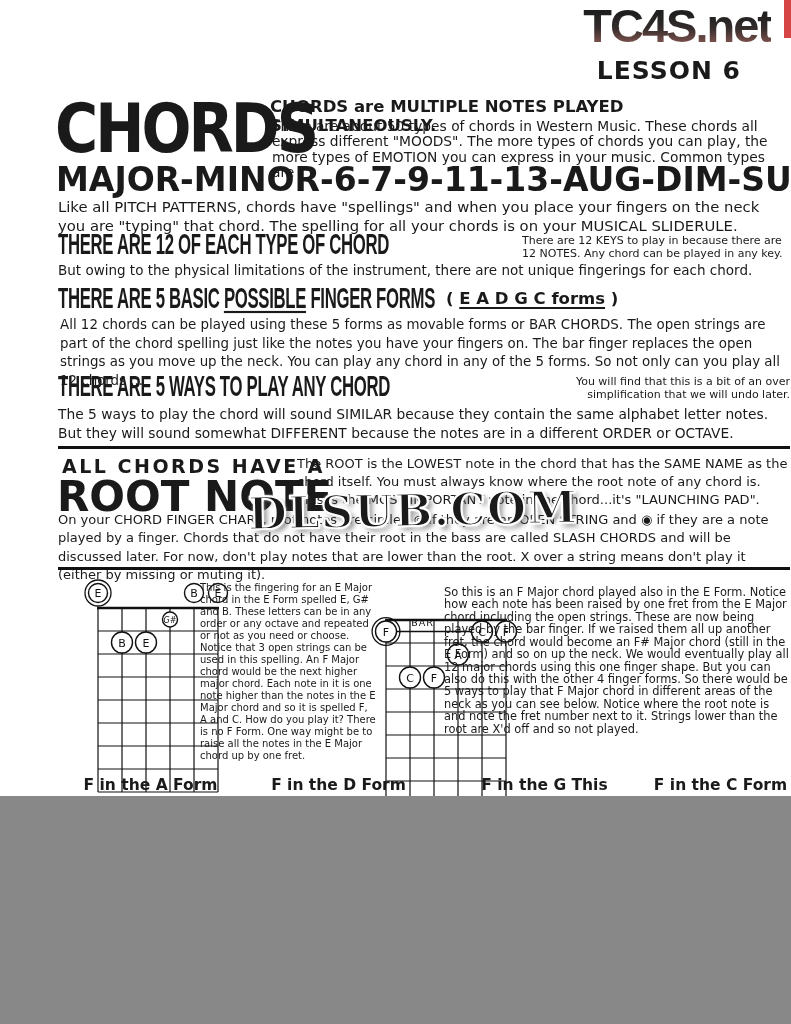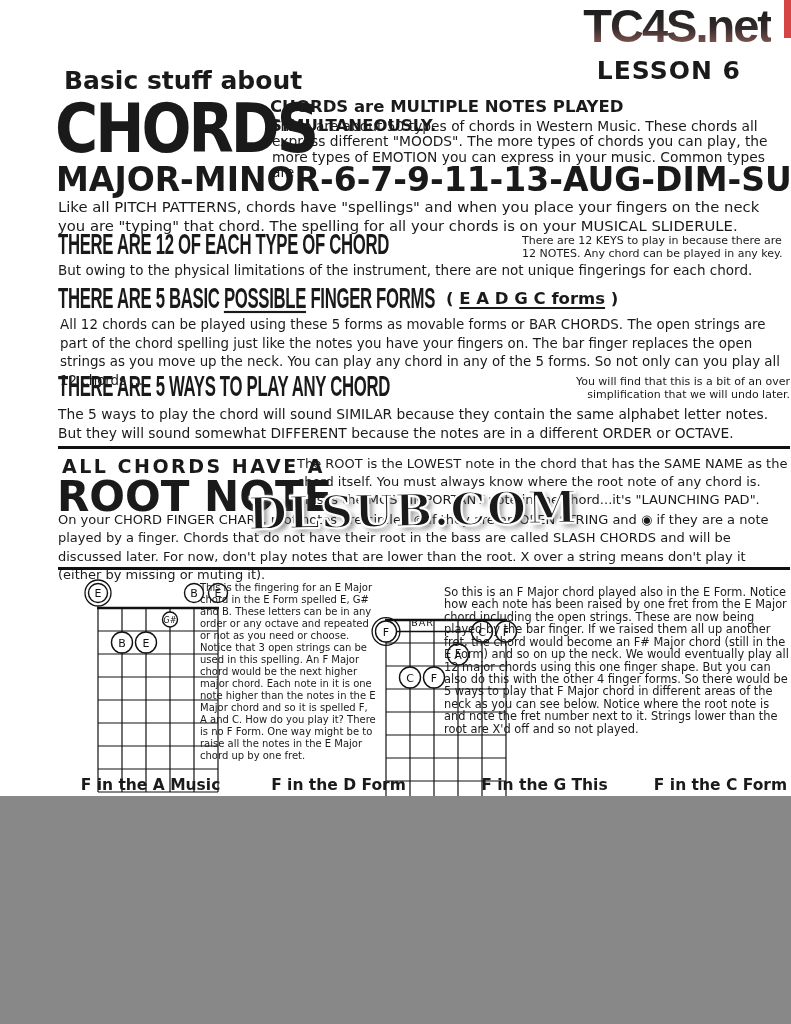--- a/index.html
+++ b/index.html
@@ -74,21 +74,20 @@
   svg text{font-family:"DejaVu Sans",sans-serif;}
 </style>
 </head>
 <body>
 
 <div id="page">
 
   <div id="red-strip" class="abs"></div>
   <div id="logo" class="abs">TC4S.net</div>
   <div id="lesson" class="abs">LESSON 6</div>
-  <div id="kicker" class="abs">Basic stuff about</div>
 
   <div id="big-title" class="abs">CHORDS</div>
   <div id="intro-bold" class="abs">CHORDS are MULTIPLE NOTES PLAYED SIMULTANEOUSLY.</div>
   <div id="intro-body" class="abs">There are about 50 types of chords in Western Music. These chords all express different "MOODS". The more types of chords you can play, the more types of EMOTION you can express in your music. Common types are</div>
   <div id="types-line" class="abs">MAJOR-MINOR-6-7-9-11-13-AUG-DIM-SUS-</div>
   <div id="pitch-line" class="abs">Like all PITCH PATTERNS, chords have "spellings" and when you place your fingers on the neck you are "typing" that chord. The spelling for all your chords is on your MUSICAL SLIDERULE.</div>
 
   <div id="h12" class="abs">
     <span class="condensed">THERE ARE 12 OF EACH TYPE OF CHORD</span></div>
   <div id="h12-note" class="abs note">There are 12 KEYS to play in because there are 12 NOTES. Any chord can be played in any key.</div>
@@ -172,21 +171,21 @@
         <text x="148" y="45.5" text-anchor="middle" font-size="11" font-style="normal" fill="#111">F</text>
         <circle cx="100" cy="64.5" r="10.5" fill="#fff" stroke="#111" stroke-width="1.4"></circle>
         <text x="100" y="68.5" text-anchor="middle" font-size="11" font-style="normal" fill="#111">A</text>
         <circle cx="52" cy="87.5" r="10.5" fill="#fff" stroke="#111" stroke-width="1.4"></circle>
         <text x="52" y="91.5" text-anchor="middle" font-size="11" font-style="normal" fill="#111">C</text>
         <circle cx="76" cy="87.5" r="10.5" fill="#fff" stroke="#111" stroke-width="1.4"></circle>
         <text x="76" y="91.5" text-anchor="middle" font-size="11" font-style="normal" fill="#111">F</text>
       </svg></div>
   <div id="text-f" class="abs">So this is an F Major chord played also in the E Form. Notice how each note has been raised by one fret from the E Major chord including the open strings. These are now being played  by the bar finger. If we raised them all up another fret, the chord would become an F# Major chord (still in the E Form) and so on up the neck. We would eventually play all 12 major chords using this one finger shape. But you can also do this with the other 4 finger forms. So there would be 5 ways to play that F Major chord in different areas of the neck as you can see below. Notice where the root note is and note the fret number next to it. Strings lower than the root are X'd off and so not played.</div>
 
-  <div id="diag-a" class="diag"><div class="diag-title">F in the A Music</div><svg width="173" height="183" viewBox="0 0 173 183">
+  <div id="diag-a" class="diag"><div class="diag-title">F in the A Form</div><svg width="173" height="183" viewBox="0 0 173 183">
         <line x1="29" y1="26" x2="156" y2="26" stroke="#111" stroke-width="2.4"></line>
         <line x1="30" y1="45" x2="155" y2="45" stroke="#111" stroke-width="1.2"></line>
         <line x1="30" y1="64" x2="155" y2="64" stroke="#111" stroke-width="1.2"></line>
         <line x1="30" y1="83" x2="155" y2="83" stroke="#111" stroke-width="1.2"></line>
         <line x1="30" y1="102" x2="155" y2="102" stroke="#111" stroke-width="1.2"></line>
         <line x1="30" y1="121" x2="155" y2="121" stroke="#111" stroke-width="1.2"></line>
         <line x1="30" y1="140" x2="155" y2="140" stroke="#111" stroke-width="1.2"></line>
         <line x1="30" y1="159" x2="155" y2="159" stroke="#111" stroke-width="1.2"></line>
         <line x1="30" y1="178" x2="155" y2="178" stroke="#111" stroke-width="1.2"></line>
         <line x1="30" y1="26" x2="30" y2="178" stroke="#111" stroke-width="1.2"></line>

